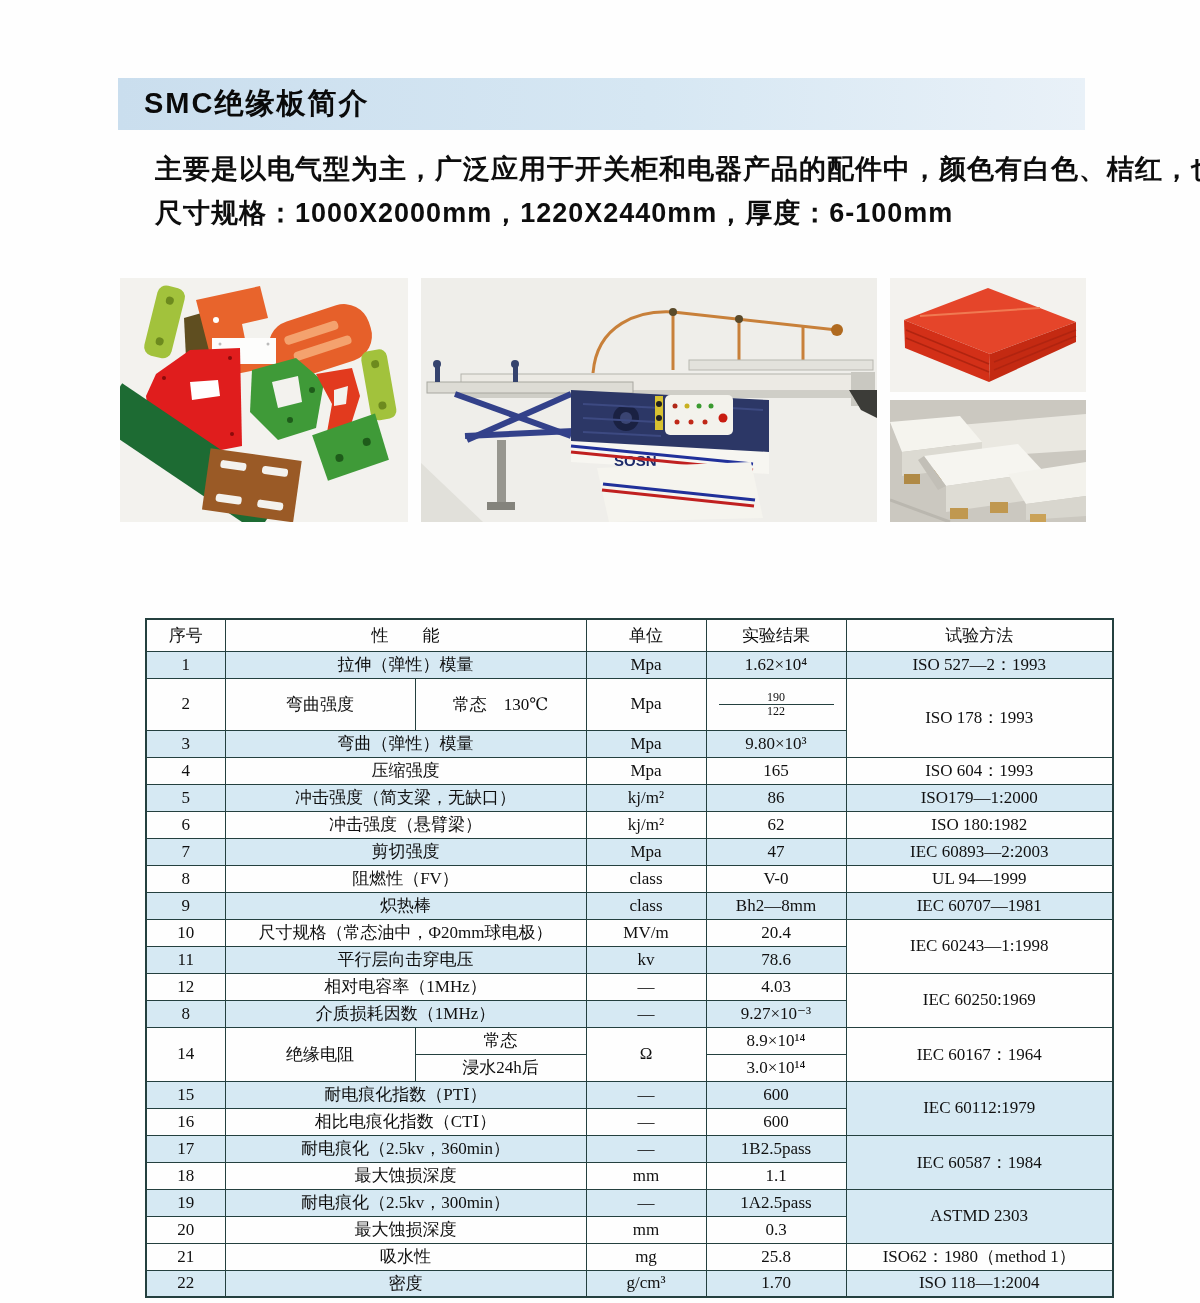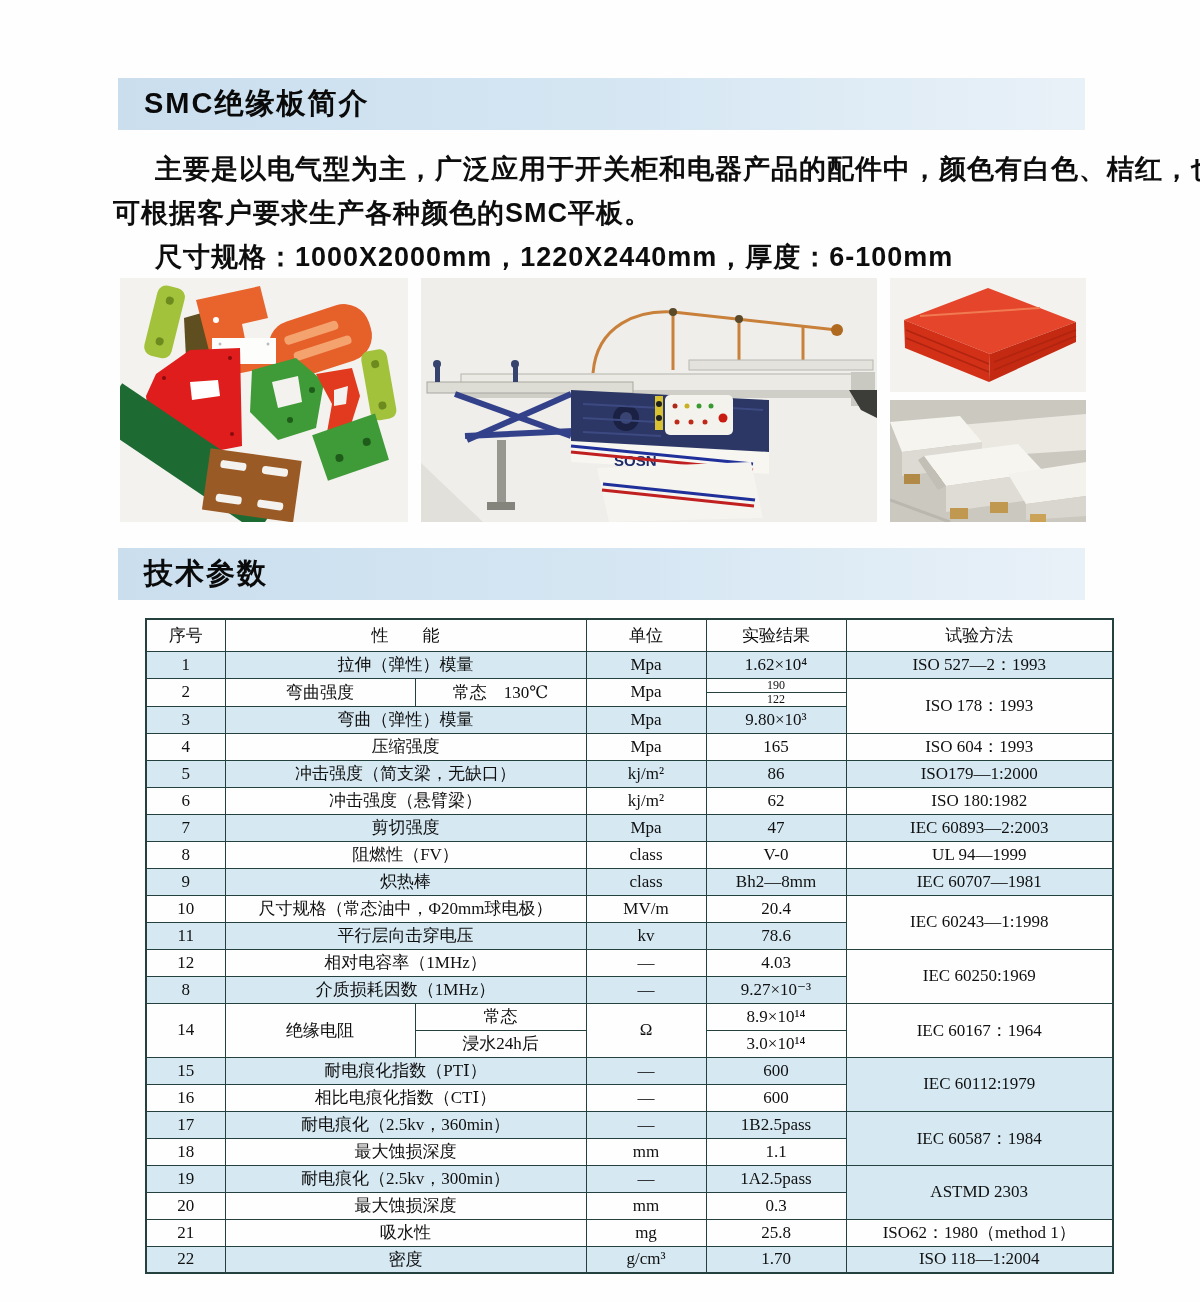--- a/index.html
+++ b/index.html
@@ -20,36 +20,35 @@
   .ph-col{display:flex;flex-direction:column;gap:8px;width:196px;}
 
   table.params{position:absolute;left:118px;top:618px;width:967px;border-collapse:collapse;
                table-layout:fixed;font-family:"Liberation Serif","DejaVu Serif",serif;
                font-size:17px;color:#101010;border:2px solid #24403f;margin-left:27px;}
   .params th,.params td{border:1px solid #24403f;text-align:center;vertical-align:middle;
                padding:0 2px;overflow:hidden;font-weight:normal;}
   .params thead tr{height:32px;}
   .params tbody tr{height:27px;}
   .params tr.shade td{background:#d6e9f3;}
-  td.split{padding:0;}
+  td.split{padding:12px;}
   td.split div{height:13px;line-height:13px;font-size:12px;}
   td.split div:first-child{border-bottom:1px solid #24403f;}
 </style>
 </head>
 <body>
 
 <div class="page">
 
   <div class="bar bar1">
     <span class="bar-title">SMC绝缘板简介</span>
   </div>
 
   <div class="intro">
     <div class="intro-line indent">主要是以电气型为主，广泛应用于开关柜和电器产品的配件中，颜色有白色、桔红，也</div>
-    <div class="intro-line">可根据客户要求生产各种颜色的SMC平板。</div>
     <div class="intro-line indent">尺寸规格：1000X2000mm，1220X2440mm，厚度：6-100mm</div>
   </div>
 
   <div class="photos">
 
     <svg class="ph" width="288" height="244" viewBox="0 0 288 244">
       <rect x="0" y="0" width="288" height="244" fill="#f3f2ee"></rect>
 
       <g transform="rotate(14 45 42)">
           <rect x="31" y="8" width="28" height="72" rx="9" fill="#a2c23c"></rect>
@@ -217,23 +216,20 @@
         <polygon points="34,56 56,86 48,90 28,60" fill="#c2bfb7"></polygon>
 
         <polygon points="118,74 196,62 196,96 136,104" fill="#f3f2ec"></polygon>
         <polygon points="136,104 196,96 196,116 136,120" fill="#d8d6ce"></polygon>
         <rect x="140" y="114" width="16" height="8" fill="#caa258"></rect>
         <line x1="0" y1="100" x2="60" y2="122" stroke="#bab7af" stroke-width="3"></line>
       </svg>
     </div>
   </div>
 
-  <div class="bar bar2">
-    <span class="bar-title">技术参数</span>
-  </div>
 
   <table class="params">
     <colgroup>
       <col style="width:79px">
         <col style="width:190px">
         <col style="width:171px">
       <col style="width:120px">
         <col style="width:140px">
         <col style="width:267px">
     </colgroup>

